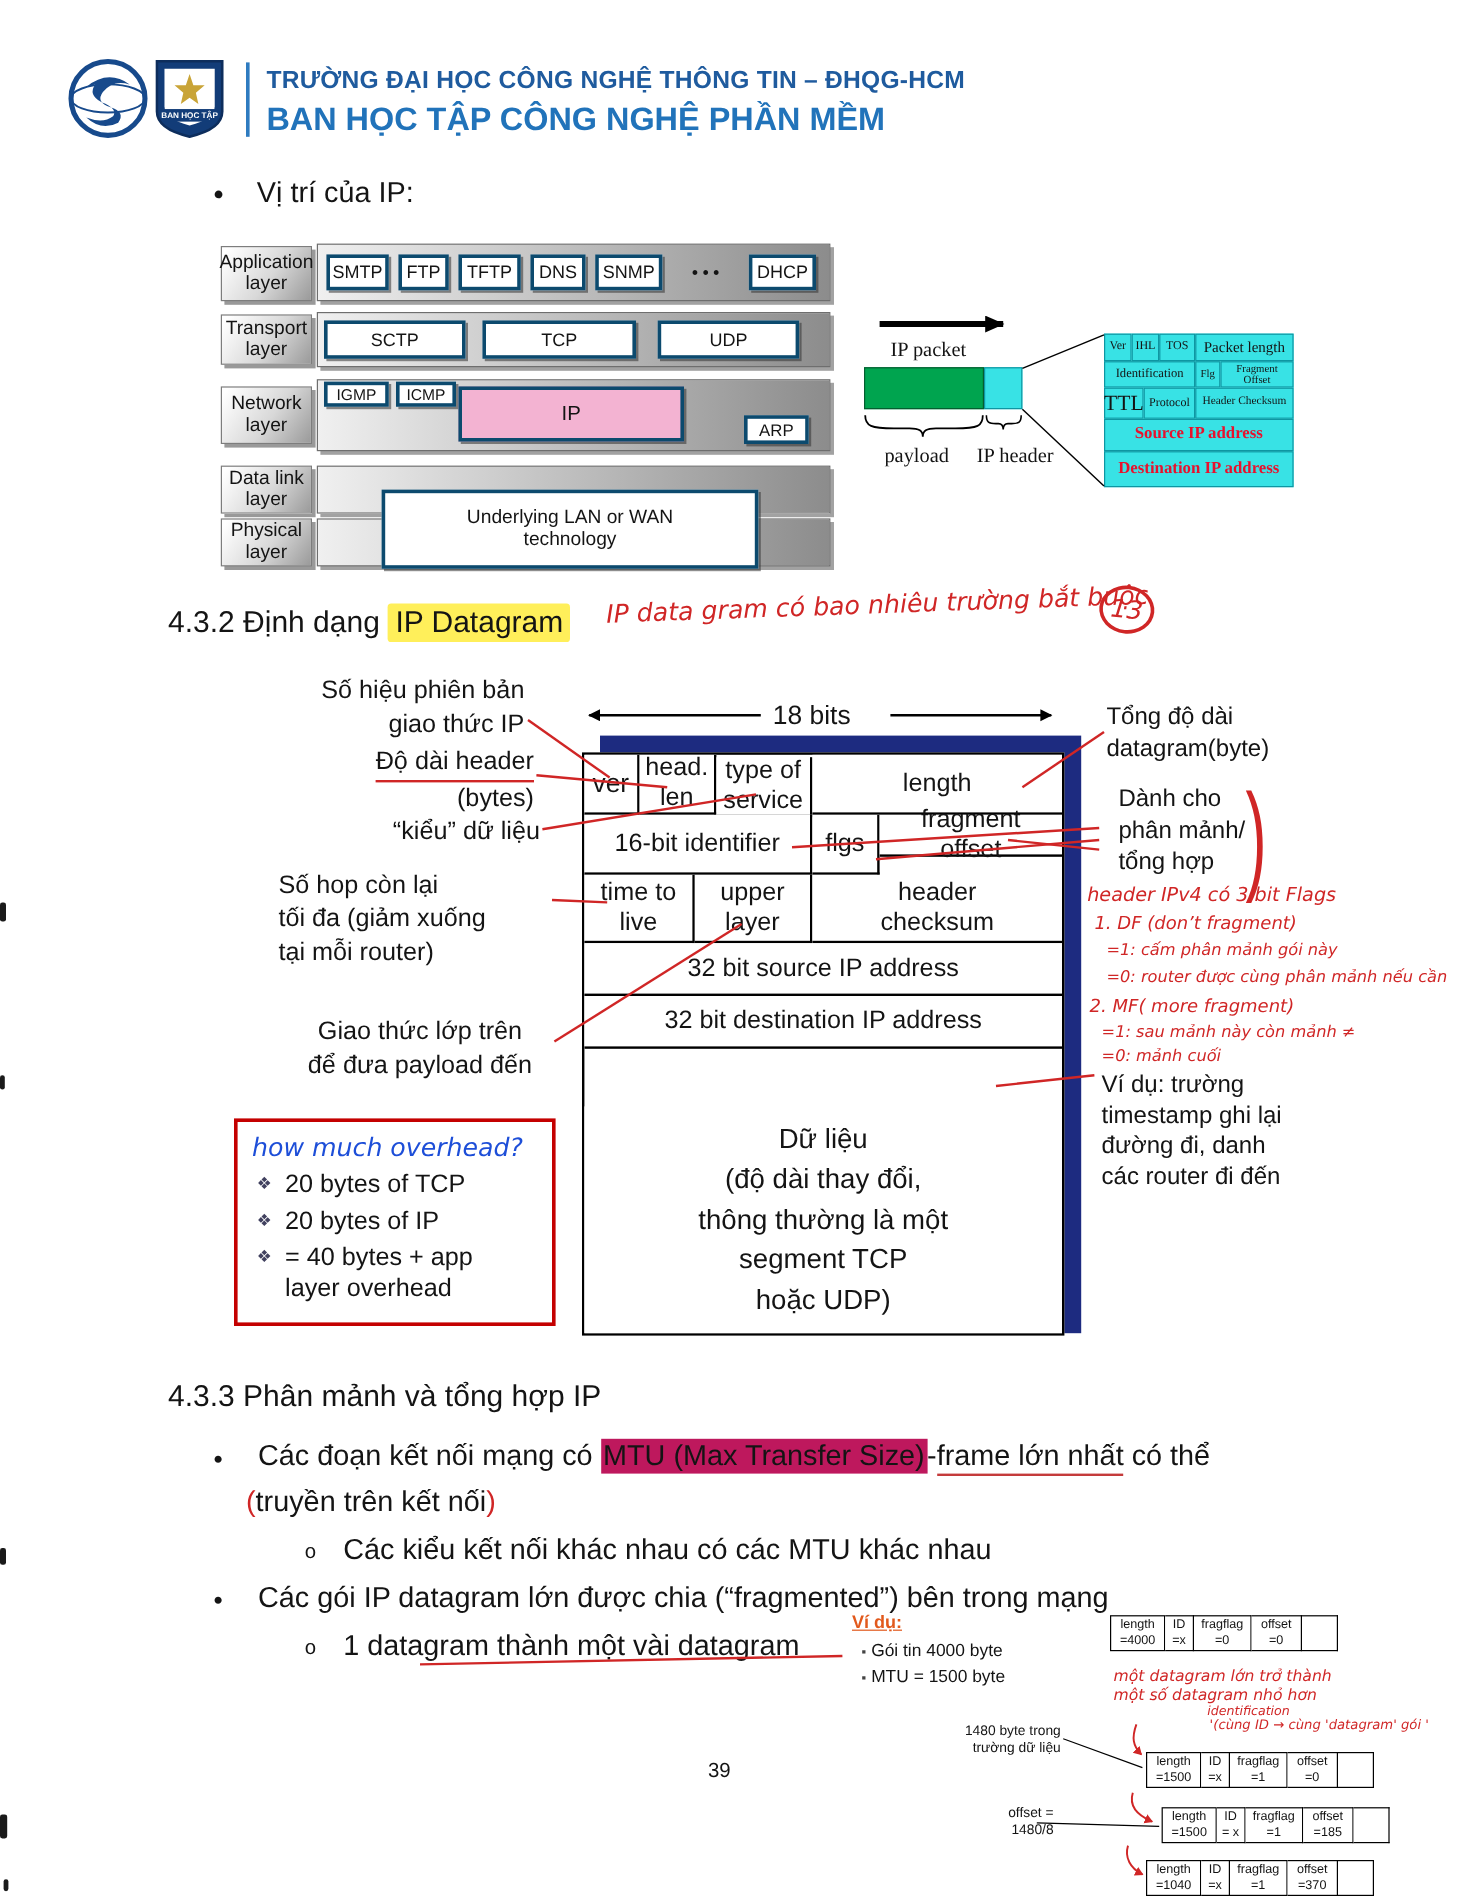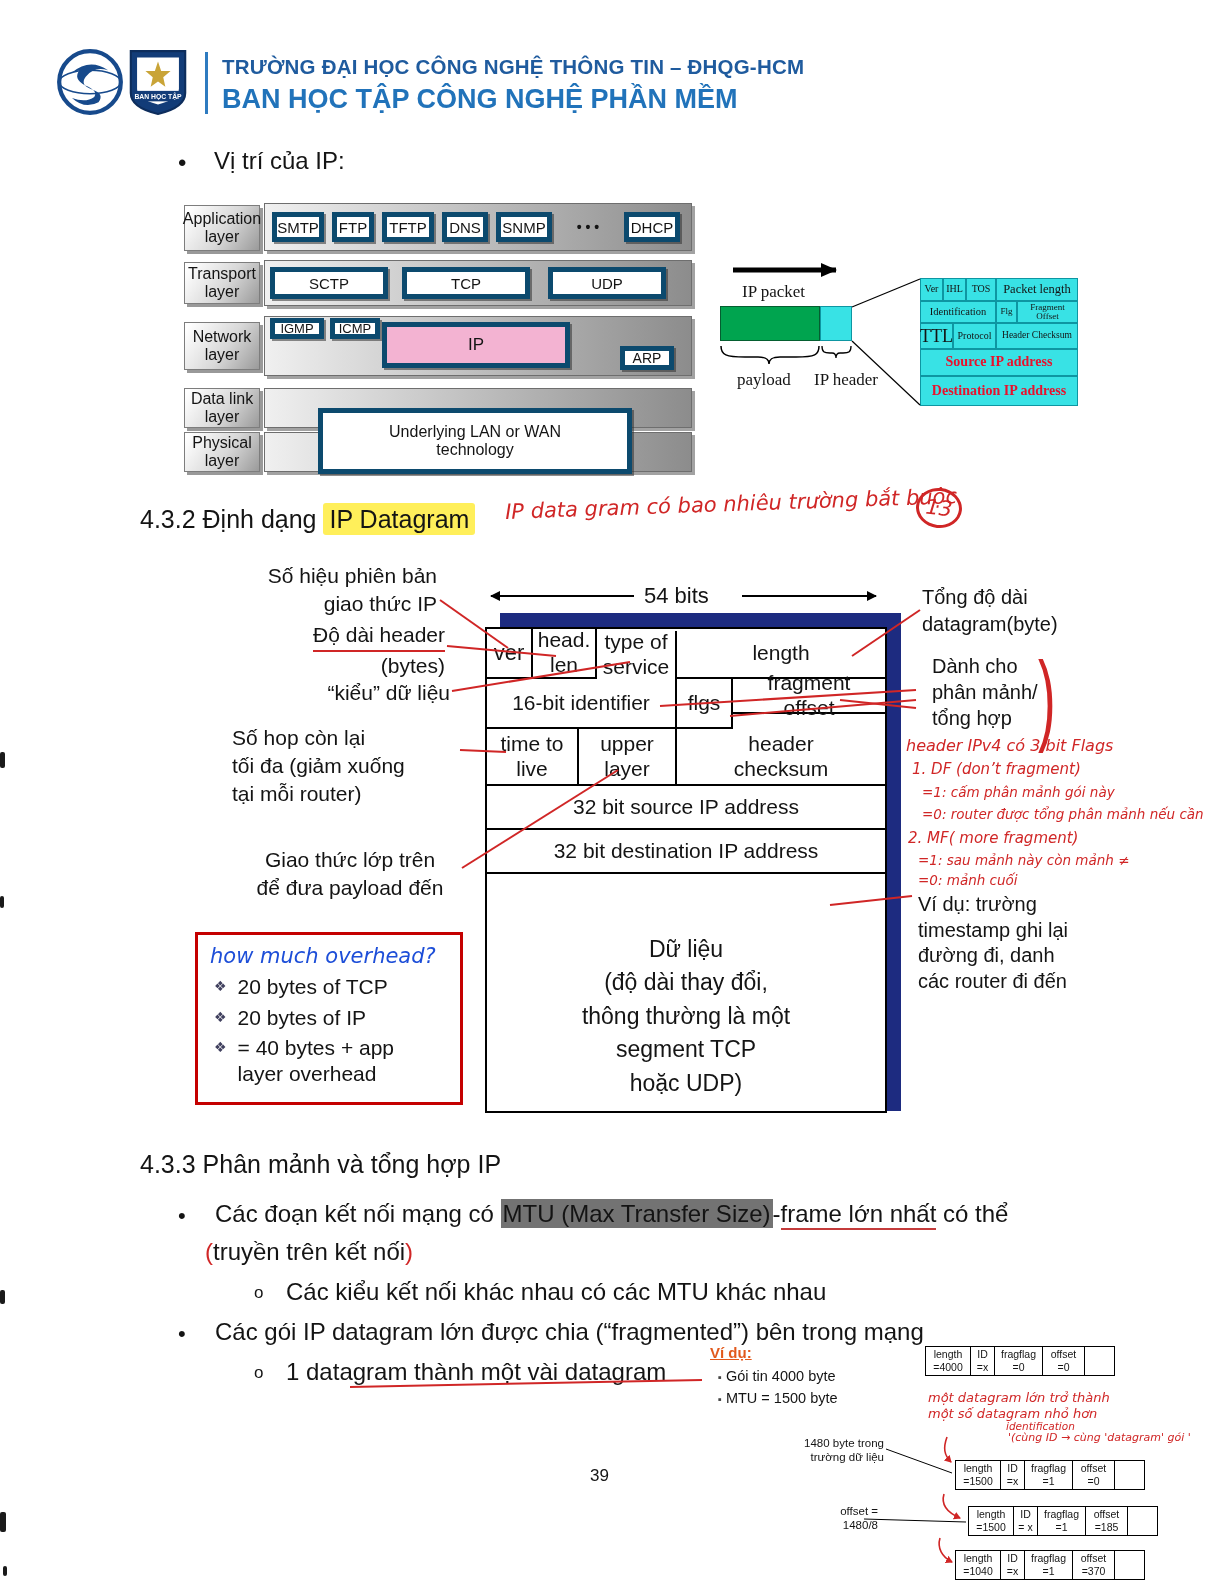--- a/index.html
+++ b/index.html
@@ -4,21 +4,21 @@
 <style>
   *{margin:0;padding:0;box-sizing:border-box}
   html,body{width:1225px;height:1585px;background:#ffffff;font-family:"Liberation Sans",sans-serif;color:#141414;position:relative;overflow:hidden}
   .abs{position:absolute}
   .pre{white-space:pre-line}
   .ctr{display:flex;align-items:center;justify-content:center;text-align:center}
   .serif{font-family:"Liberation Serif",serif}
   .hw{color:#d02626;font-style:italic;font-family:"DejaVu Sans",sans-serif}
   .layer-box{background:linear-gradient(125deg,#ffffff 5%,#d8d8d8 55%,#9a9a9a 100%);border:1px solid #7d7d7d;box-shadow:3px 3px 0 rgba(70,70,70,.55);font-size:16px;line-height:1.1;z-index:2}
   .row-bar{background:linear-gradient(to right,#f0f0f0,#8c8c8c);border:1px solid #6e6e6e;box-shadow:3px 3px 0 rgba(70,70,70,.5);z-index:1}
-  .proto{background:#fff;border:5px solid #0c4a6e;box-shadow:2px 2px 0 rgba(50,50,50,.55);font-size:15px;z-index:3}
+  .proto{background:#fff;border:3px solid #0c4a6e;box-shadow:2px 2px 0 rgba(50,50,50,.55);font-size:15px;z-index:3}
   .ct{background:#38e2e5;border:1px solid #0e96a2;font-family:"Liberation Serif",serif;line-height:1.05;z-index:2}
   .dg-cell{position:absolute;border-right:2px solid #000;border-bottom:2px solid #000;font-size:21px;line-height:1.18;background:#fff}
   .note{font-size:21px;line-height:1.33;z-index:5}
   .ov-item{display:flex;gap:11px;margin:5px 0 5px 16px;font-size:21px;line-height:1.22}
   .ov-b{color:#41415f;font-size:14px;padding-top:4px}
   .ft{display:flex;position:absolute;z-index:4}
   .ft-cell{border:1px solid #000;background:#fff;font-size:10.5px;line-height:1.2;display:flex;align-items:center;justify-content:center;text-align:center;white-space:pre-line;padding:1px 2px;min-height:30px}
   .ft-cell+.ft-cell{border-left:none}
   .artifact{position:absolute;background:#1a1a1a;border-radius:2px;z-index:9}
 </style>
@@ -103,21 +103,21 @@
   <div class="abs ct ctr" style="left:920px;top:349px;width:158px;height:27px;font-size:14px;font-weight:bold;color:#e8112d">Source IP address</div>
   <div class="abs ct ctr" style="left:920px;top:376px;width:158px;height:30px;font-size:14px;font-weight:bold;color:#e8112d">Destination IP address</div>
 </div>
 
 <div class="abs" style="left:140px;top:505px;font-size:25px">
   <span>4.3.2 Định dạng </span><span style="background:#ffef5a;padding:2px 6px;border-radius:3px">IP Datagram</span>
 </div>
 <div class="abs hw" style="left:505px;top:492px;font-size:21px;transform:rotate(-2deg)">IP data gram có bao nhiêu trường bắt buộc</div>
 <div class="abs ctr hw" style="left:916px;top:488px;width:46px;height:40px;border:3px solid #d02626;border-radius:50%;font-size:21px;transform:rotate(6deg)">13</div>
 
-<div class="abs" style="left:644px;top:583px;font-size:22px;z-index:5">54 bits</div>
+<div class="abs" style="left:644px;top:583px;font-size:22px;z-index:5">18 bits</div>
 <div class="abs" style="left:500px;top:613px;width:401px;height:498px;background:#1d2b80;z-index:1"></div>
 <div class="abs" style="left:485px;top:627px;width:402px;height:486px;border:2px solid #000;background:#fff;z-index:2">
   <div class="dg-cell ctr" style="left:0;top:0;width:46px;height:50px;font-size:22px">ver</div>
   <div class="dg-cell ctr pre" style="left:46px;top:0;width:64px;height:50px">head.
 len</div>
   <div class="dg-cell ctr pre" style="left:110px;top:2px;width:80px;height:50px">type of
 service</div>
   <div class="dg-cell ctr" style="left:190px;top:0;width:208px;height:50px;border-right:none">length</div>
   <div class="dg-cell ctr" style="left:0;top:50px;width:190px;height:50px">16-bit identifier</div>
   <div class="dg-cell ctr" style="left:190px;top:50px;width:56px;height:50px">flgs</div>
@@ -170,34 +170,34 @@
 
 <div class="abs note pre" style="left:922px;top:584px;font-size:20px">Tổng độ dài
 datagram(byte)</div>
 <div class="abs note pre" style="left:932px;top:653px;font-size:20px;line-height:1.3">Dành cho
 phân mảnh/
 tổng hợp</div>
 <div class="abs" style="left:1038px;top:640px;font-size:96px;color:#d02626;font-weight:300;transform:scale(.55,1.05);transform-origin:left top;z-index:5">)</div>
 <div class="abs hw" style="left:906px;top:736px;font-size:16px">header IPv4 có 3 bit Flags</div>
 <div class="abs hw" style="left:912px;top:760px;font-size:15px">1. DF (don’t fragment)</div>
 <div class="abs hw" style="left:922px;top:784px;font-size:13.5px">=1: cấm phân mảnh gói này</div>
-<div class="abs hw" style="left:922px;top:806px;font-size:13.5px">=0: router được tổng phân mảnh nếu cần</div>
+<div class="abs hw" style="left:922px;top:806px;font-size:13.5px">=0: router được cùng phân mảnh nếu cần</div>
 <div class="abs hw" style="left:908px;top:829px;font-size:15px">2. MF( more fragment)</div>
 <div class="abs hw" style="left:918px;top:852px;font-size:13.5px">=1: sau mảnh này còn mảnh ≠</div>
 <div class="abs hw" style="left:918px;top:872px;font-size:13.5px">=0: mảnh cuối</div>
 <div class="abs note pre" style="left:918px;top:892px;font-size:20px;line-height:1.28">Ví dụ: trường
 timestamp ghi lại
 đường đi, danh
 các router đi đến</div>
 
 <div class="abs" style="left:140px;top:1150px;font-size:25px">4.3.3 Phân mảnh và tổng hợp IP</div>
 
 <div class="abs" style="left:178px;top:1203px;font-size:22px">•</div>
 <div class="abs" style="left:215px;top:1200px;font-size:24px;width:980px">
-  <span>Các đoạn kết nối mạng có </span><span style="background:#737373;padding:1px 2px">MTU (Max Transfer Size)</span><span>-</span><span style="border-bottom:2.5px solid #c43b3b;padding-bottom:1px">frame lớn nhất</span><span> có thể</span>
+  <span>Các đoạn kết nối mạng có </span><span style="background:#be185d;padding:1px 2px">MTU (Max Transfer Size)</span><span>-</span><span style="border-bottom:2.5px solid #c43b3b;padding-bottom:1px">frame lớn nhất</span><span> có thể</span>
 </div>
 <div class="abs" style="left:205px;top:1238px;font-size:24px">
   <span style="color:#d02626">(</span><span>truyền trên kết nối</span><span style="color:#d02626">)</span>
 </div>
 <div class="abs" style="left:254px;top:1283px;font-size:17px">o</div>
 <div class="abs" style="left:286px;top:1278px;font-size:24px">Các kiểu kết nối khác nhau có các MTU khác nhau</div>
 <div class="abs" style="left:178px;top:1321px;font-size:22px">•</div>
 <div class="abs" style="left:215px;top:1318px;font-size:24px">Các gói IP datagram lớn được chia (“fragmented”) bên trong mạng</div>
 <div class="abs" style="left:254px;top:1363px;font-size:17px">o</div>
 <div class="abs" style="left:286px;top:1358px;font-size:24px">1 datagram thành một vài datagram</div>

